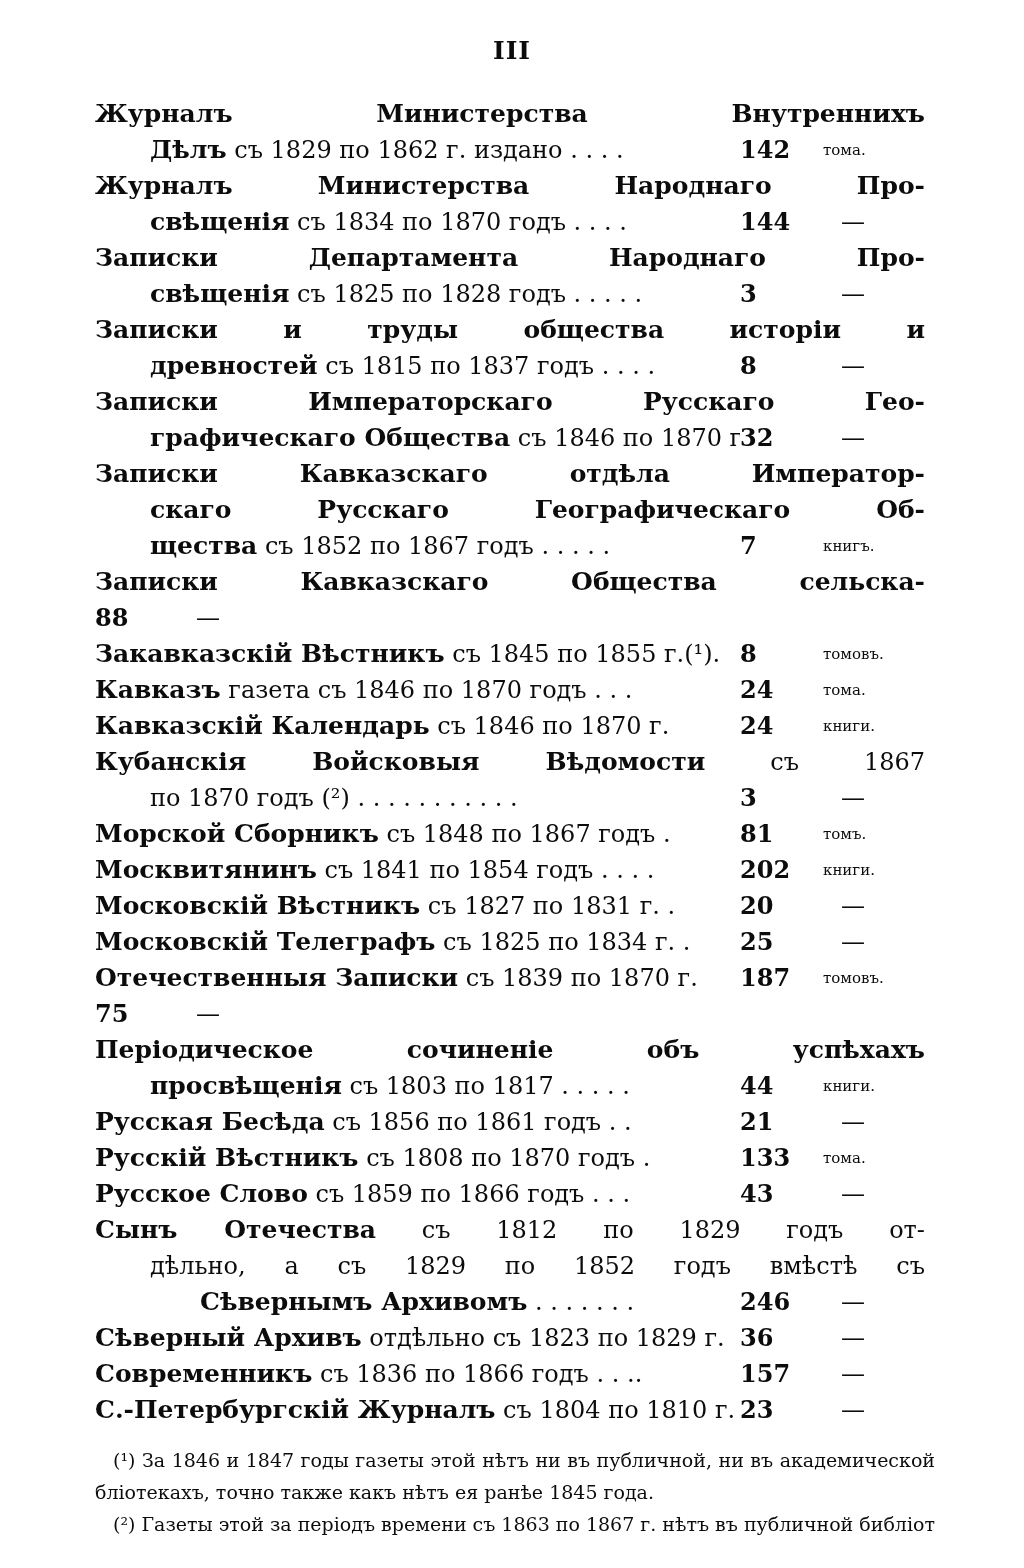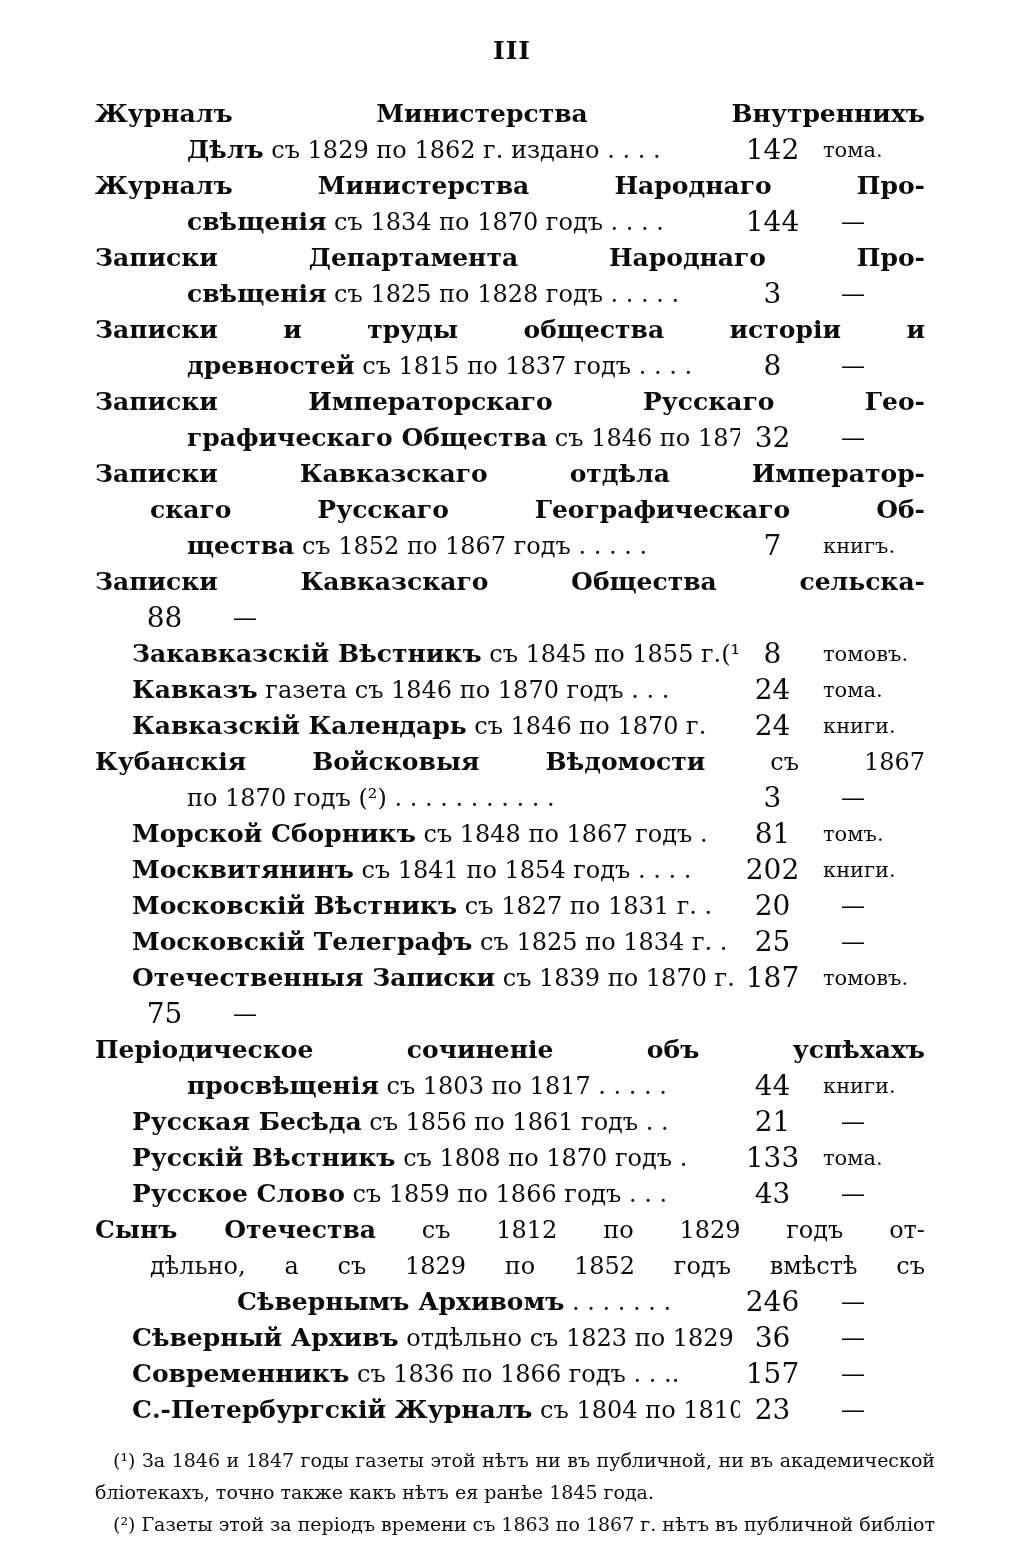--- a/index.html
+++ b/index.html
@@ -28,29 +28,29 @@
     font-size: 24px;
     white-space: nowrap;
   }
   .justify { text-align: justify; white-space: normal; }
   .justify::after { content: ""; display: inline-block; width: 100%; height: 0; }
 
   .ind0 { padding-left: 0; }
   .ind1 { padding-left: 55px; }
   .ind2 { padding-left: 105px; }
 
-  .row { display: flex; margin-left: 37px; }
+  .row { display: flex; }
   .row .text { flex: 1 1 auto; overflow: hidden; white-space: nowrap; }
   .num {
-    flex: 0 0 65px; width: 65px; text-align: center;
-    font-size: 28px; font-weight: 400;
+    flex: 0 0 65px; width: 65px; text-align: left;
+    font-size: 24px; font-weight: 700;
   }
   .unit {
     flex: 0 0 120px; width: 120px; padding-left: 18px;
-    font-size: 21px; box-sizing: border-box;
+    font-size: 15px; box-sizing: border-box;
   }
   .unit.dash { font-size: 24px; padding-left: 36px; }
 
   .tt { font-weight: 700; font-size: 25px; }   
   .dd { font-weight: 400; font-size: 24px; }   
 
   .footnotes {
     position: absolute; top: 1444px; left: 95px;
     width: 840px;
   }

